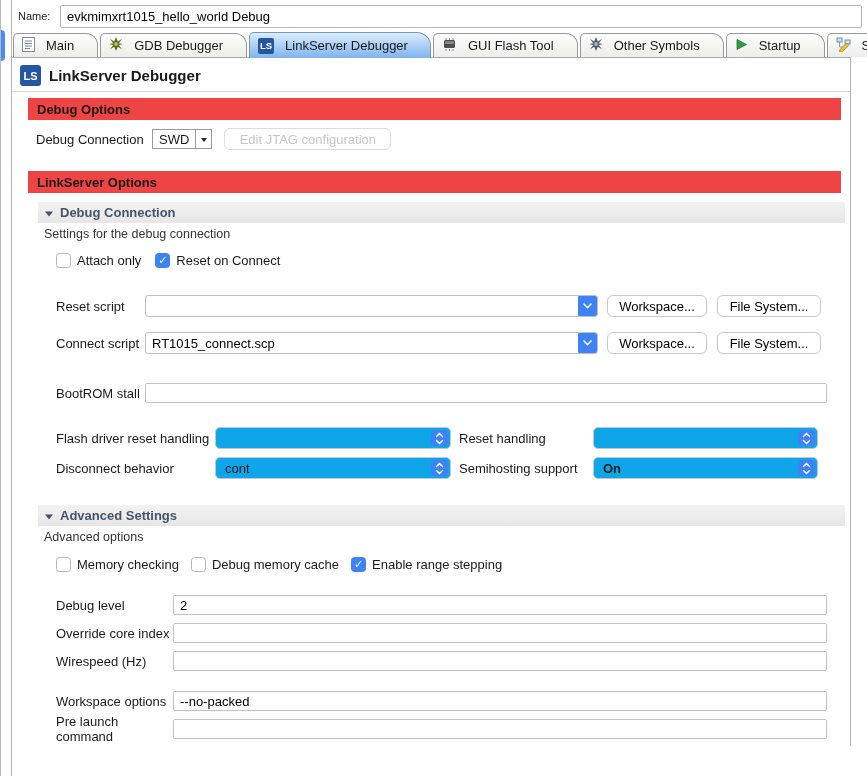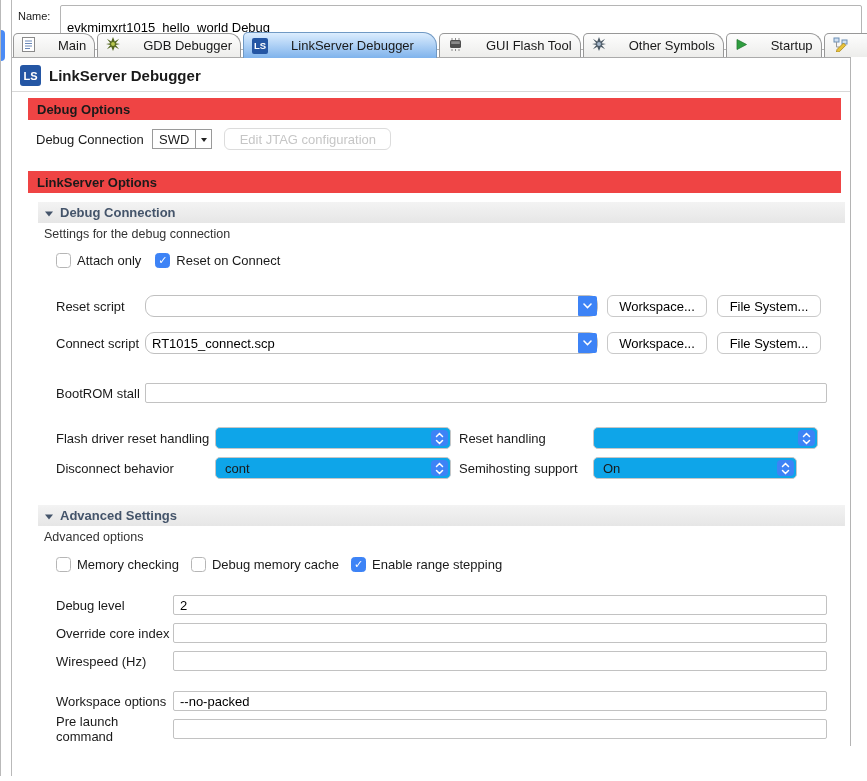--- a/index.html
+++ b/index.html
@@ -7,25 +7,25 @@
   .stage{position:relative;width:867px;height:781px;background:#fff;overflow:hidden;}
 
   
   .sash{position:absolute;left:0;top:0;width:10px;height:776px;background:#fff;
         border-left:1px solid #b9b9b9;border-right:1px solid #b9b9b9;}
   .tree-sel{position:absolute;left:0;top:30px;width:4px;height:31px;background:#4b8bf5;border-radius:0 4px 4px 0;}
 
   
   .name-label{position:absolute;left:18px;top:10px;font-size:11px;}
   .name-input{position:absolute;left:60px;top:5px;width:788px;height:21px;border:1px solid #b5b5b5;
-              border-radius:2px;font:13px "Liberation Sans",sans-serif;padding:11px 6px;outline:none;}
+              border-radius:2px;font:13px "Liberation Sans",sans-serif;padding:0 6px;outline:none;}
 
   
   .tabs{position:absolute;left:13px;top:32px;height:25px;display:flex;align-items:flex-end;gap:2px;z-index:3;}
-  .tab{display:flex;align-items:center;gap:23px;height:23px;padding:0 8px 0 8px;
+  .tab{display:flex;align-items:center;gap:11px;height:23px;padding:0 23px 0 8px;
        border:1px solid #989898;border-bottom:none;border-radius:5px 12px 0 0;
        background:linear-gradient(#fdfdfd,#ededeb);font-size:13px;cursor:default;white-space:nowrap;}
   .tab.sel{height:25px;margin-bottom:-1px;padding-right:22px;z-index:2;
        background:linear-gradient(#dcedfe,#7fb3ec);border-color:#7099c4;border-radius:5px 14px 0 0;}
   .lsbadge{display:inline-flex;align-items:center;justify-content:center;width:16px;height:16px;
        background:#2456a4;color:#fff;font-weight:bold;font-size:9.5px;border-radius:2px;letter-spacing:0;}
 
   
   .panel{position:absolute;left:12px;top:57px;width:838px;height:688px;background:#fff;
          border-top:1px solid #aaa;border-right:1px solid #b4b4b4;}
@@ -41,21 +41,21 @@
           color:#44546a;box-sizing:border-box;cursor:default;}
   .subtxt{position:absolute;font-size:12.5px;color:#333;text-align:center;}
 
   .row{position:absolute;display:flex;align-items:center;height:22px;}
   .lbl{font-size:13px;flex:none;}
 
   .txt{height:20px;border:1px solid #c2c2c2;border-radius:2px;background:#fff;
        font:13px "Liberation Sans",sans-serif;padding:0 6px;outline:none;box-sizing:border-box;flex:none;}
 
   .combo{position:relative;display:flex;align-items:center;height:22px;border:1px solid #c0c0c0;
-         border-radius:9px;background:#fff;box-sizing:border-box;flex:none;}
+         border-radius:3px;background:#fff;box-sizing:border-box;flex:none;}
   .combo input{flex:1;border:none;outline:none;font:13px "Liberation Sans",sans-serif;padding:0 6px;
          background:transparent;min-width:0;}
   .combo-btn{width:19px;align-self:stretch;background:#3d83f6;border-radius:1px 2px 2px 1px;
          display:flex;align-items:center;justify-content:center;cursor:default;flex:none;}
 
   .popup{position:relative;display:flex;align-items:center;height:22px;border:1px solid #c6c6c6;
          border-radius:5px;background:#0ea5e9;box-sizing:border-box;padding-left:9px;font-size:13px;flex:none;}
   .stepper{position:absolute;right:2px;top:2px;bottom:2px;width:17px;background:#3d83f6;border-radius:4px;
          display:flex;align-items:center;justify-content:center;cursor:default;}
 
@@ -255,21 +255,21 @@
       <div class="popup" style="width:236px;">
         <span>cont</span>
         <span class="stepper">
             <svg width="9" height="13" viewBox="0 0 9 13">
               <path d="M1.5 4.5 L4.5 1.5 L7.5 4.5" stroke="#fff" stroke-width="1.5" fill="none" stroke-linecap="round"></path>
               <path d="M1.5 8.5 L4.5 11.5 L7.5 8.5" stroke="#fff" stroke-width="1.5" fill="none" stroke-linecap="round"></path>
             </svg>
           </span>
       </div>
       <span class="lbl" style="margin-left:8px;width:134px;">Semihosting support</span>
-      <div class="popup" style="width:204px;">
+      <div class="popup" style="width:225px;font-weight:bold;">
         <span>On</span>
         <span class="stepper">
             <svg width="9" height="13" viewBox="0 0 9 13">
               <path d="M1.5 4.5 L4.5 1.5 L7.5 4.5" stroke="#fff" stroke-width="1.5" fill="none" stroke-linecap="round"></path>
               <path d="M1.5 8.5 L4.5 11.5 L7.5 8.5" stroke="#fff" stroke-width="1.5" fill="none" stroke-linecap="round"></path>
             </svg>
           </span>
       </div>
     </div>
 

